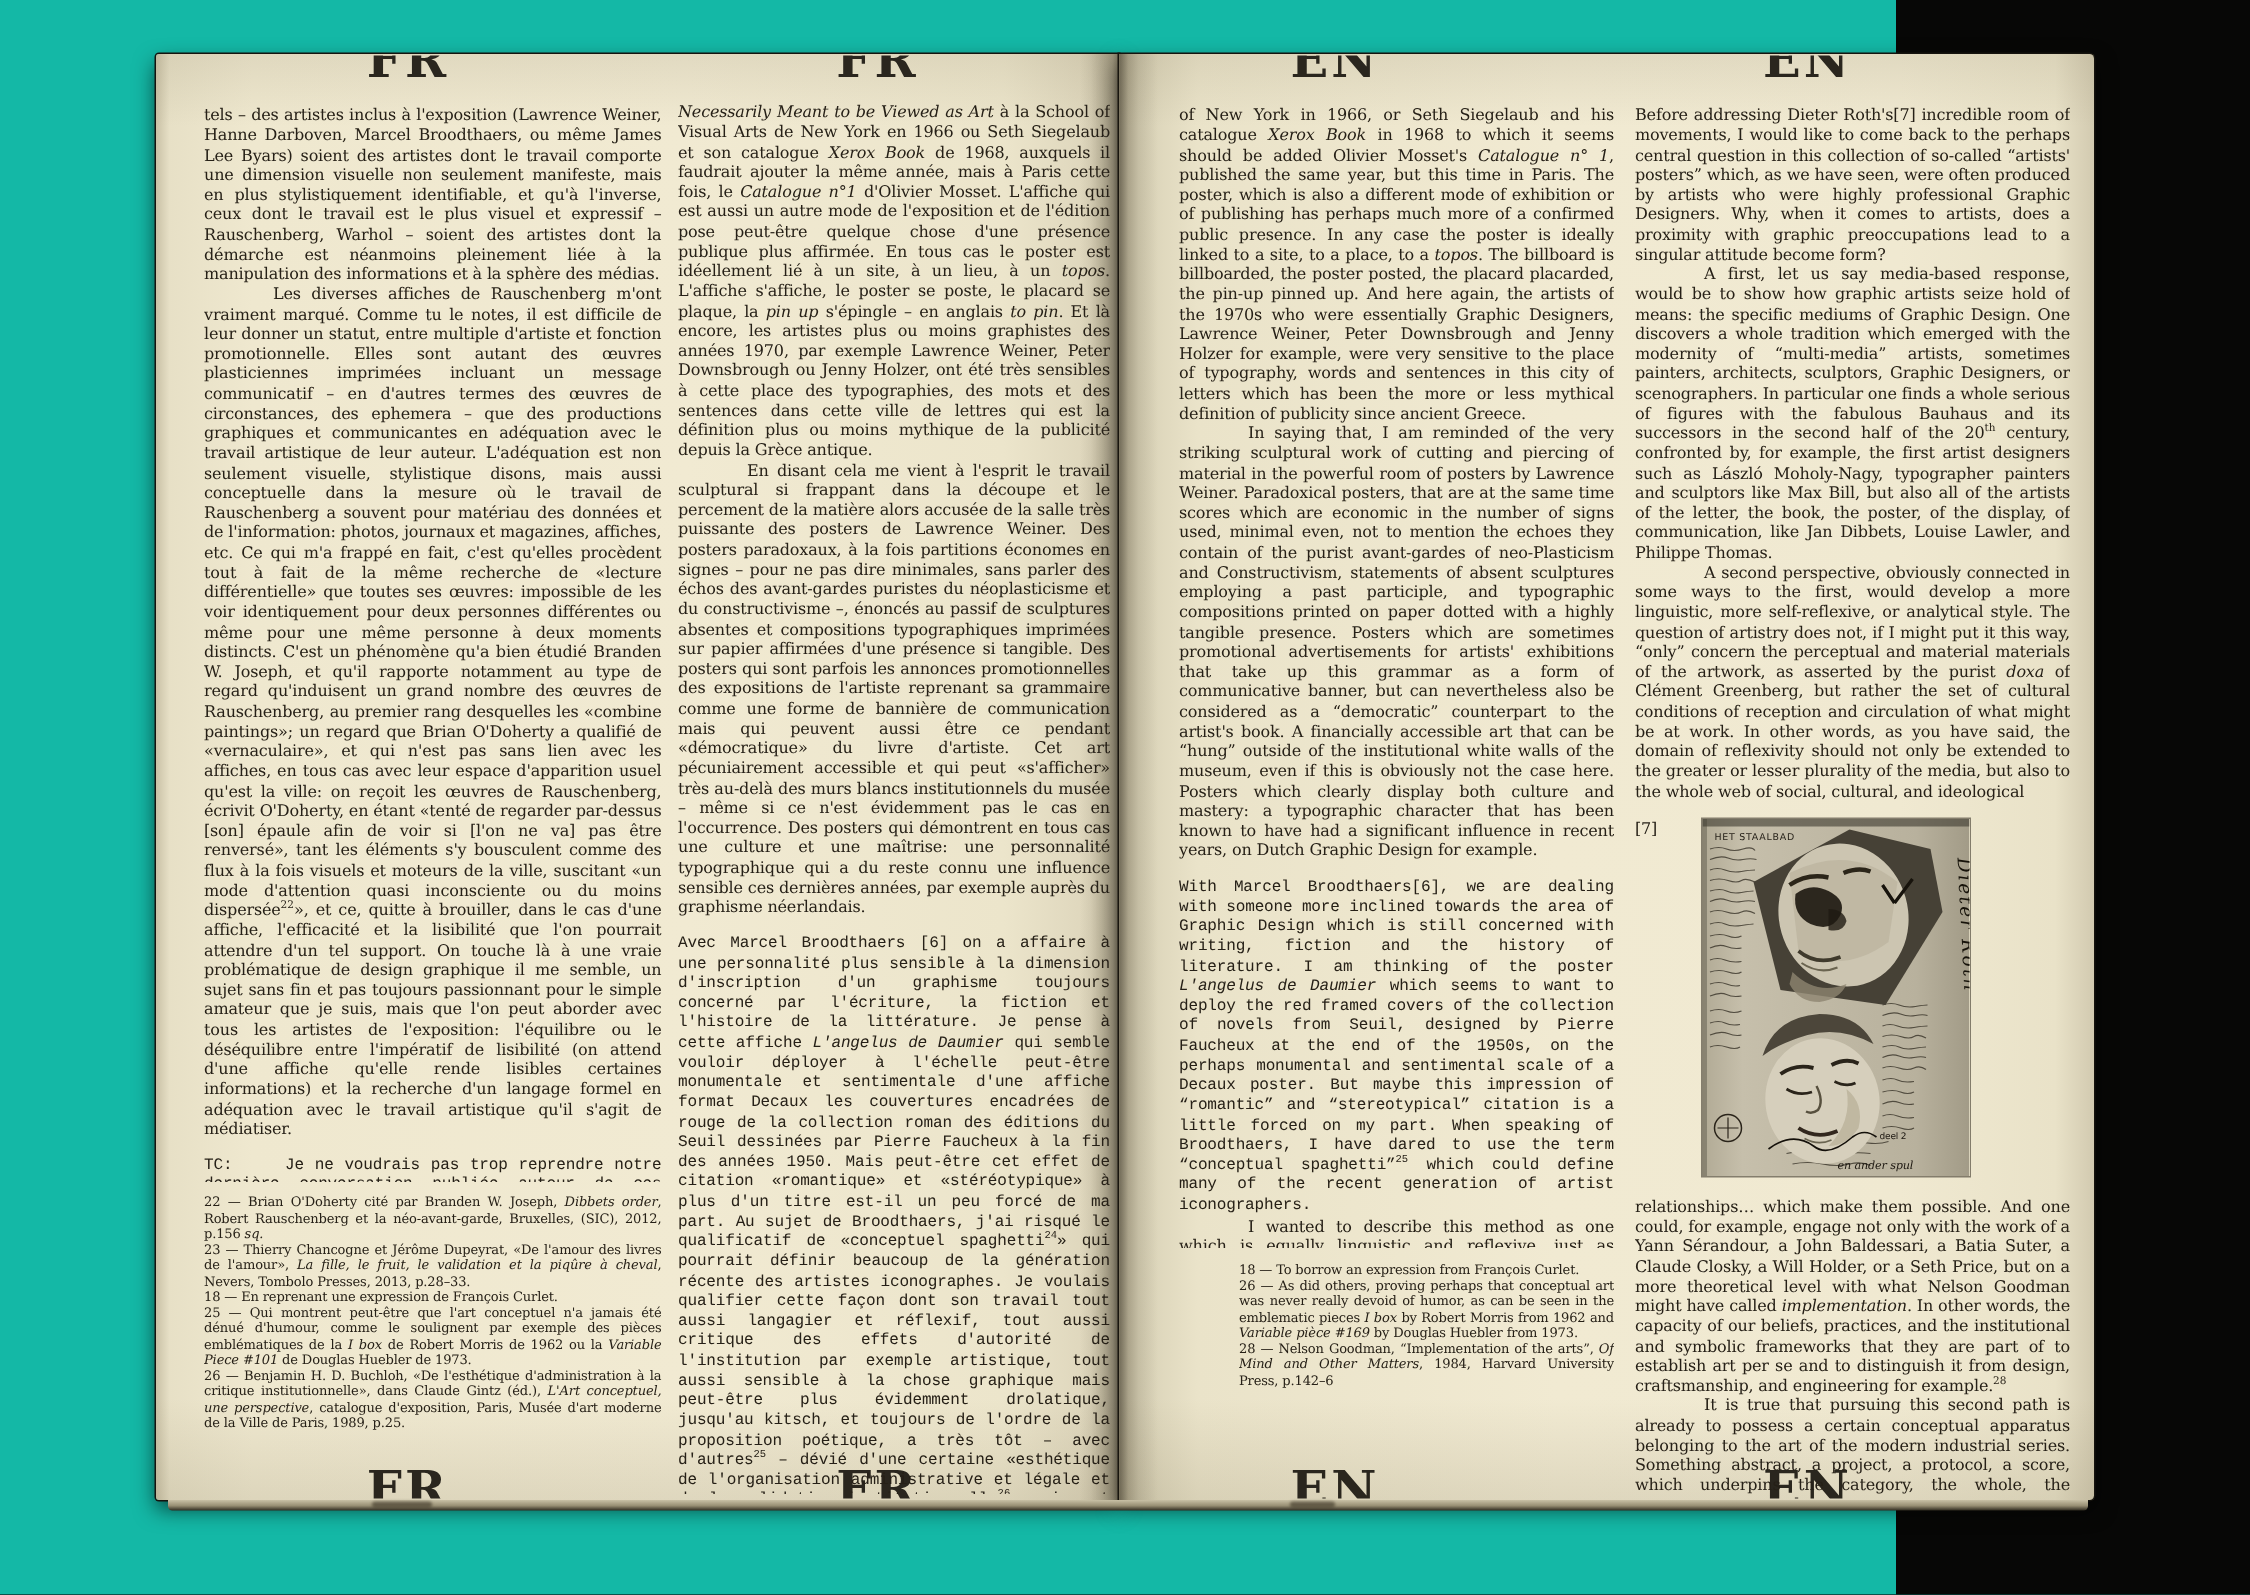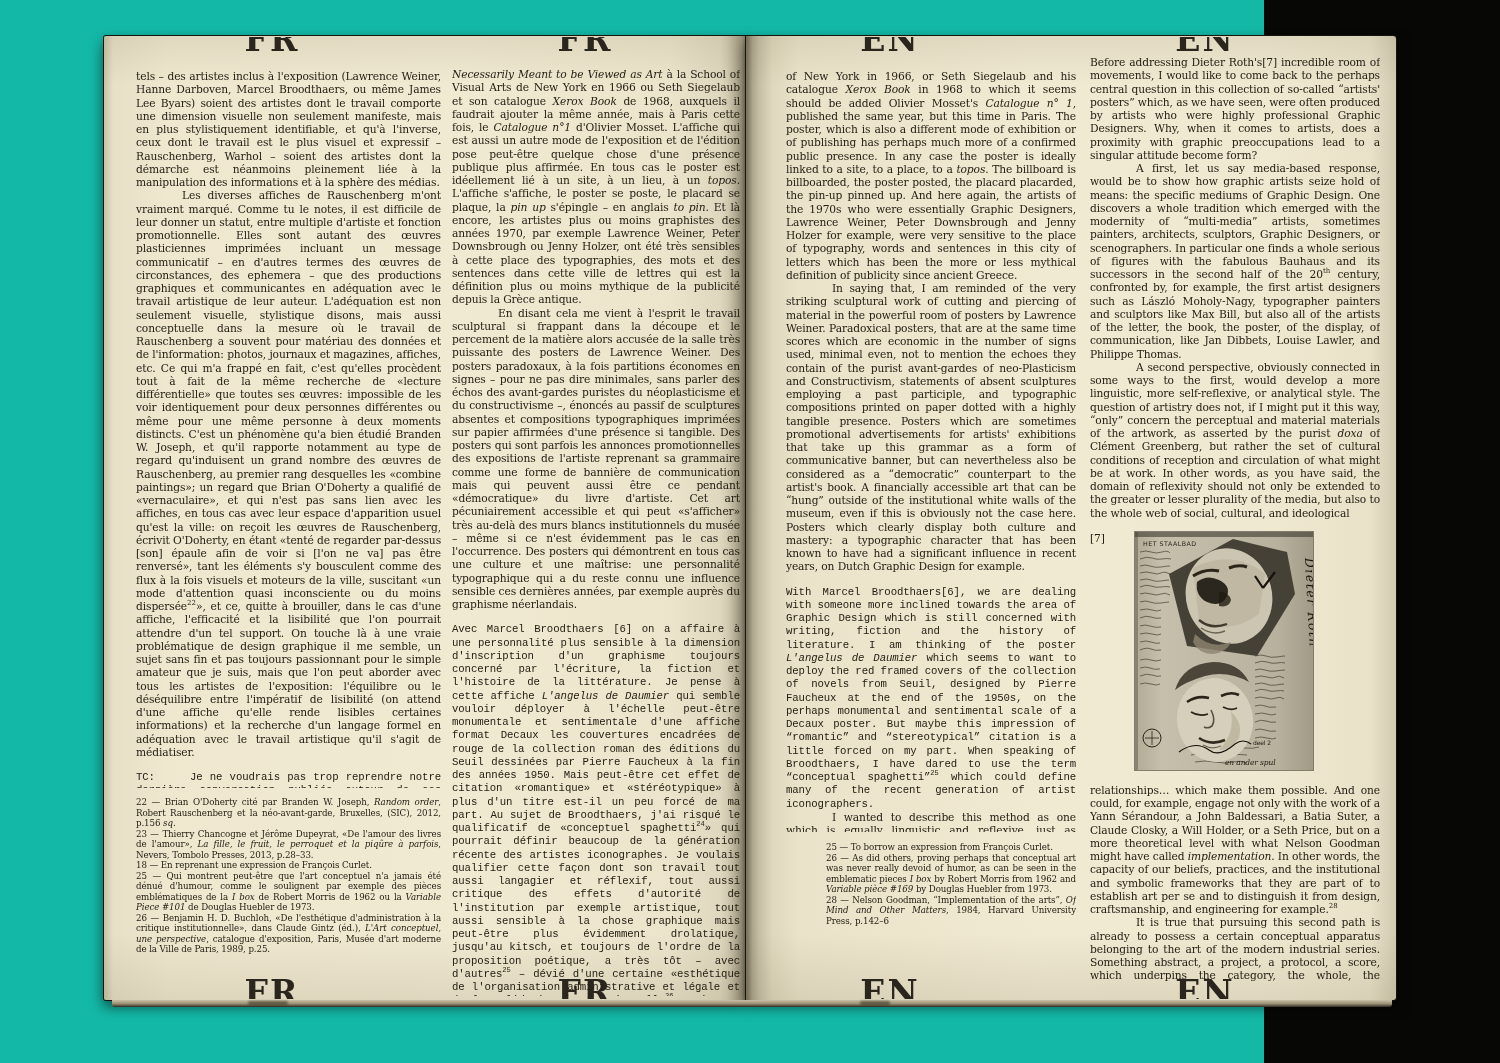--- a/index.html
+++ b/index.html
@@ -29,21 +29,21 @@
   .para.gap { margin-top:12px;font-family:Liberation Mono, monospace; }
   .speaker { display:inline-block; width:54px; }
   sup { font-size:7px; line-height:0; vertical-align:super; letter-spacing:0; }
   i { font-style:italic; }
 
   .c1  { left:136px; top:70px;  width:305px; height:718px; }
   .c1f { left:136px; top:797px; width:305px; height:160px; }
   .c2  { left:452px; top:68px;  width:288px; height:928px; }
   .c3  { left:786px; top:70px;  width:290px; height:762px; }
   .c3f { left:826px; top:842px; width:250px; height:130px; }
-  .c4  { left:1090px; top:56px; width:290px; height:928px; }
+  .c4  { left:1090px; top:70px; width:290px; height:928px; }
   .fns { font-size:8.7px; line-height:10.5px; letter-spacing:-0.1px; }
 
   .figure { position:relative; height:246px; margin-top:10px; margin-bottom:8px; }
   .fig-label { position:absolute; left:0; top:2px; font-size:10.7px; }
   .fig-art { position:absolute; left:45px; top:2px; width:178px; height:238px;
     box-shadow:0 0 0 1px rgba(60,54,42,.6); }
 
   .edge { position:absolute; width:80px; overflow:hidden; text-align:center; color:#2a261e;
           font-family:"DejaVu Serif",serif; font-weight:bold; font-size:33px; letter-spacing:2px; }
   .edge .g { display:block; line-height:34px; }
@@ -87,40 +87,40 @@
   <div class="edge edge-bottom" style="left:1165px;">
       <span class="g">EN</span>
     </div>
 
   <div class="col c1">
       <p class="para">tels – des artistes inclus à l'exposition (Lawrence Weiner, Hanne Darboven, Marcel Broodthaers, ou même James Lee Byars) soient des artistes dont le travail comporte une dimension visuelle non seulement manifeste, mais en plus stylistiquement identifiable, et qu'à l'inverse, ceux dont le travail est le plus visuel et expressif – Rauschenberg, Warhol – soient des artistes dont la démarche est néanmoins pleinement liée à la manipulation des informations et à la sphère des médias.</p>
       <p class="para indent">Les diverses affiches de Rauschenberg m'ont vraiment marqué. Comme tu le notes, il est difficile de leur donner un statut, entre multiple d'artiste et fonction promotionnelle. Elles sont autant des œuvres plasticiennes imprimées incluant un message communicatif – en d'autres termes des œuvres de circonstances, des ephemera – que des productions graphiques et communicantes en adéquation avec le travail artistique de leur auteur. L'adéquation est non seulement visuelle, stylistique disons, mais aussi conceptuelle dans la mesure où le travail de Rauschenberg a souvent pour matériau des données et de l'information: photos, journaux et magazines, affiches, etc. Ce qui m'a frappé en fait, c'est qu'elles procèdent tout à fait de la même recherche de «lecture différentielle» que toutes ses œuvres: impossible de les voir identiquement pour deux personnes différentes ou même pour une même personne à deux moments distincts. C'est un phénomène qu'a bien étudié Branden W. Joseph, et qu'il rapporte notamment au type de regard qu'induisent un grand nombre des œuvres de Rauschenberg, au premier rang desquelles les «combine paintings»; un regard que Brian O'Doherty a qualifié de «vernaculaire», et qui n'est pas sans lien avec les affiches, en tous cas avec leur espace d'apparition usuel qu'est la ville: on reçoit les œuvres de Rauschenberg, écrivit O'Doherty, en étant «tenté de regarder par-dessus [son] épaule afin de voir si [l'on ne va] pas être renversé», tant les éléments s'y bousculent comme des flux à la fois visuels et moteurs de la ville, suscitant «un mode d'attention quasi inconsciente ou du moins dispersée<sup>22</sup>», et ce, quitte à brouiller, dans le cas d'une affiche, l'efficacité et la lisibilité que l'on pourrait attendre d'un tel support. On touche là à une vraie problématique de design graphique il me semble, un sujet sans fin et pas toujours passionnant pour le simple amateur que je suis, mais que l'on peut aborder avec tous les artistes de l'exposition: l'équilibre ou le déséquilibre entre l'impératif de lisibilité (on attend d'une affiche qu'elle rende lisibles certaines informations) et la recherche d'un langage formel en adéquation avec le travail artistique qu'il s'agit de médiatiser.</p>
       <p class="para gap"><span class="speaker">TC:</span>Je ne voudrais pas trop reprendre notre dernière conversation publiée autour de ces questions, mais rappeler que les conceptuels et les Fluxus qui étaient globalement «liés plus ou moins clairement à la pratique du graphisme et de la typographie» se sont justement affirmés en tant qu'éditeurs. Éditeurs de livres en tant, comme tu le dis avec prudence, qu'un certain «mode de l'exposition». On rappellera brièvement Mel Bochner et son classeur </p>
     </div>
   <div class="col c1f fns">
-      <p class="para">22 — Brian O'Doherty cité par Branden W. Joseph, <i>Random order</i>, Robert Rauschenberg et la néo-avant-garde, Bruxelles, (SIC), 2012, p.156 <i>sq.</i></p>
-      <p class="para">23 — Thierry Chancogne et Jérôme Dupeyrat, «De l'amour des livres de l'amour», <i>La fille, le fruit, le perroquet et la piqûre à parfois</i>, Nevers, Tombolo Presses, 2013, p.28–33.</p>
+      <p class="para">22 — Brian O'Doherty cité par Branden W. Joseph, <i>Dibbets order</i>, Robert Rauschenberg et la néo-avant-garde, Bruxelles, (SIC), 2012, p.156 <i>sq.</i></p>
+      <p class="para">23 — Thierry Chancogne et Jérôme Dupeyrat, «De l'amour des livres de l'amour», <i>La fille, le fruit, le validation et la piqûre à cheval</i>, Nevers, Tombolo Presses, 2013, p.28–33.</p>
       <p class="para">18 — En reprenant une expression de François Curlet.</p>
       <p class="para">25 — Qui montrent peut-être que l'art conceptuel n'a jamais été dénué d'humour, comme le soulignent par exemple des pièces emblématiques de la <i>I box</i> de Robert Morris de 1962 ou la <i>Variable Piece #101</i> de Douglas Huebler de 1973.</p>
       <p class="para">26 — Benjamin H. D. Buchloh, «De l'esthétique d'administration à la critique institutionnelle», dans Claude Gintz (éd.), <i>L'Art conceptuel, une perspective</i>, catalogue d'exposition, Paris, Musée d'art moderne de la Ville de Paris, 1989, p.25.</p>
     </div>
   <div class="col c2">
       <p class="para"><i>Necessarily Meant to be Viewed as Art</i> à la School of Visual Arts de New York en 1966 ou Seth Siegelaub et son catalogue <i>Xerox Book</i> de 1968, auxquels il faudrait ajouter la même année, mais à Paris cette fois, le <i>Catalogue n°1</i> d'Olivier Mosset. L'affiche qui est aussi un autre mode de l'exposition et de l'édition pose peut-être quelque chose d'une présence publique plus affirmée. En tous cas le poster est idéellement lié à un site, à un lieu, à un <i>topos</i>. L'affiche s'affiche, le poster se poste, le placard se plaque, la <i>pin up</i> s'épingle – en anglais <i>to pin</i>. Et là encore, les artistes plus ou moins graphistes des années 1970, par exemple Lawrence Weiner, Peter Downsbrough ou Jenny Holzer, ont été très sensibles à cette place des typographies, des mots et des sentences dans cette ville de lettres qui est la définition plus ou moins mythique de la publicité depuis la Grèce antique.</p>
       <p class="para indent">En disant cela me vient à l'esprit le travail sculptural si frappant dans la découpe et le percement de la matière alors accusée de la salle très puissante des posters de Lawrence Weiner. Des posters paradoxaux, à la fois partitions économes en signes – pour ne pas dire minimales, sans parler des échos des avant-gardes puristes du néoplasticisme et du constructivisme –, énoncés au passif de sculptures absentes et compositions typographiques imprimées sur papier affirmées d'une présence si tangible. Des posters qui sont parfois les annonces promotionnelles des expositions de l'artiste reprenant sa grammaire comme une forme de bannière de communication mais qui peuvent aussi être ce pendant «démocratique» du livre d'artiste. Cet art pécuniairement accessible et qui peut «s'afficher» très au-delà des murs blancs institutionnels du musée – même si ce n'est évidemment pas le cas en l'occurrence. Des posters qui démontrent en tous cas une culture et une maîtrise: une personnalité typographique qui a du reste connu une influence sensible ces dernières années, par exemple auprès du graphisme néerlandais.</p>
       <p class="para gap">Avec Marcel Broodthaers [6] on a affaire à une personnalité plus sensible à la dimension d'inscription d'un graphisme toujours concerné par l'écriture, la fiction et l'histoire de la littérature. Je pense à cette affiche <i>L'angelus de Daumier</i> qui semble vouloir déployer à l'échelle peut-être monumentale et sentimentale d'une affiche format Decaux les couvertures encadrées de rouge de la collection roman des éditions du Seuil dessinées par Pierre Faucheux à la fin des années 1950. Mais peut-être cet effet de citation «romantique» et «stéréotypique» à plus d'un titre est-il un peu forcé de ma part. Au sujet de Broodthaers, j'ai risqué le qualificatif de «conceptuel spaghetti<sup>24</sup>» qui pourrait définir beaucoup de la génération récente des artistes iconographes. Je voulais qualifier cette façon dont son travail tout aussi langagier et réflexif, tout aussi critique des effets d'autorité de l'institution par exemple artistique, tout aussi sensible à la chose graphique mais peut-être plus évidemment drolatique, jusqu'au kitsch, et toujours de l'ordre de la proposition poétique, a très tôt – avec d'autres<sup>25</sup> – dévié d'une certaine «esthétique de l'organisation administrative et légale et de la validation institutionnelle<sup>26</sup>» qui peut qualifier – mais peut-être de manière réductrice, superficielle ou «puriste» – la forme conceptuelle stricte des années 1960–1970.</p>
       <p class="para gap">Avant d'aborder la salle incroyable de mouvements de Dieter Roth, je voudrais revenir à cette question peut-être centrale dans cette collection de dits «posters d'artistes» dont on a vu qu'ils étaient souvent le produit d'artistes très professionnels du graphisme. Qu'est-ce qui ferait que la fréquentation des préoccupations graphiques amènerait chez les artistes une attitude singulière devenue forme?</p>
     </div>
   <div class="col c3">
       <p class="para">of New York in 1966, or Seth Siegelaub and his catalogue <i>Xerox Book</i> in 1968 to which it seems should be added Olivier Mosset's <i>Catalogue n° 1</i>, published the same year, but this time in Paris. The poster, which is also a different mode of exhibition or of publishing has perhaps much more of a confirmed public presence. In any case the poster is ideally linked to a site, to a place, to a <i>topos</i>. The billboard is billboarded, the poster posted, the placard placarded, the pin-up pinned up. And here again, the artists of the 1970s who were essentially Graphic Designers, Lawrence Weiner, Peter Downsbrough and Jenny Holzer for example, were very sensitive to the place of typography, words and sentences in this city of letters which has been the more or less mythical definition of publicity since ancient Greece.</p>
       <p class="para indent">In saying that, I am reminded of the very striking sculptural work of cutting and piercing of material in the powerful room of posters by Lawrence Weiner. Paradoxical posters, that are at the same time scores which are economic in the number of signs used, minimal even, not to mention the echoes they contain of the purist avant-gardes of neo-Plasticism and Constructivism, statements of absent sculptures employing a past participle, and typographic compositions printed on paper dotted with a highly tangible presence. Posters which are sometimes promotional advertisements for artists' exhibitions that take up this grammar as a form of communicative banner, but can nevertheless also be considered as a “democratic” counterpart to the artist's book. A financially accessible art that can be “hung” outside of the institutional white walls of the museum, even if this is obviously not the case here. Posters which clearly display both culture and mastery: a typographic character that has been known to have had a significant influence in recent years, on Dutch Graphic Design for example.</p>
       <p class="para gap">With Marcel Broodthaers[6], we are dealing with someone more inclined towards the area of Graphic Design which is still concerned with writing, fiction and the history of literature. I am thinking of the poster <i>L'angelus de Daumier</i> which seems to want to deploy the red framed covers of the collection of novels from Seuil, designed by Pierre Faucheux at the end of the 1950s, on the perhaps monumental and sentimental scale of a Decaux poster. But maybe this impression of “romantic” and “stereotypical” citation is a little forced on my part. When speaking of Broodthaers, I have dared to use the term “conceptual spaghetti”<sup>25</sup> which could define many of the recent generation of artist iconographers.</p>
       <p class="para indent">I wanted to describe this method as one which is equally linguistic and reflexive, just as critical of the effects of institutional authority, the art institution for example, just as sensitive to the graphic aspect, but perhaps more obviously funny, to the point of being kitsch, from very early on, and always representing a poetic proposition which broke with a certain “aesthetic of the administrative and legal organization of institutional validation,” which could describe, in perhaps a reductive, superficial, or “purist” manner, the strict conceptual form of the 1960s and 1970s.</p>
     </div>
   <div class="col c3f fns">
-      <p class="para">25 — To borrow an expression from François Curlet.</p>
+      <p class="para">18 — To borrow an expression from François Curlet.</p>
       <p class="para">26 — As did others, proving perhaps that conceptual art was never really devoid of humor, as can be seen in the emblematic pieces <i>I box</i> by Robert Morris from 1962 and <i>Variable pièce #169</i> by Douglas Huebler from 1973.</p>
       <p class="para">28 — Nelson Goodman, “Implementation of the arts”, <i>Of Mind and Other Matters</i>, 1984, Harvard University Press, p.142–6</p>
     </div>
 
   <div class="col c4">
     <div>
         <p class="para">Before addressing Dieter Roth's[7] incredible room of movements, I would like to come back to the perhaps central question in this collection of so-called “artists' posters” which, as we have seen, were often produced by artists who were highly professional Graphic Designers. Why, when it comes to artists, does a proximity with graphic preoccupations lead to a singular attitude become form?</p>
         <p class="para indent">A first, let us say media-based response, would be to show how graphic artists seize hold of means: the specific mediums of Graphic Design. One discovers a whole tradition which emerged with the modernity of “multi-media” artists, sometimes painters, architects, sculptors, Graphic Designers, or scenographers. In particular one finds a whole serious of figures with the fabulous Bauhaus and its successors in the second half of the 20<sup>th</sup> century, confronted by, for example, the first artist designers such as László Moholy-Nagy, typographer painters and sculptors like Max Bill, but also all of the artists of the letter, the book, the poster, of the display, of communication, like Jan Dibbets, Louise Lawler, and Philippe Thomas.</p>
         <p class="para indent">A second perspective, obviously connected in some ways to the first, would develop a more linguistic, more self-reflexive, or analytical style. The question of artistry does not, if I might put it this way, “only” concern the perceptual and material materials of the artwork, as asserted by the purist <i>doxa</i> of Clément Greenberg, but rather the set of cultural conditions of reception and circulation of what might be at work. In other words, as you have said, the domain of reflexivity should not only be extended to the greater or lesser plurality of the media, but also to the whole web of social, cultural, and ideological</p>
       </div>

